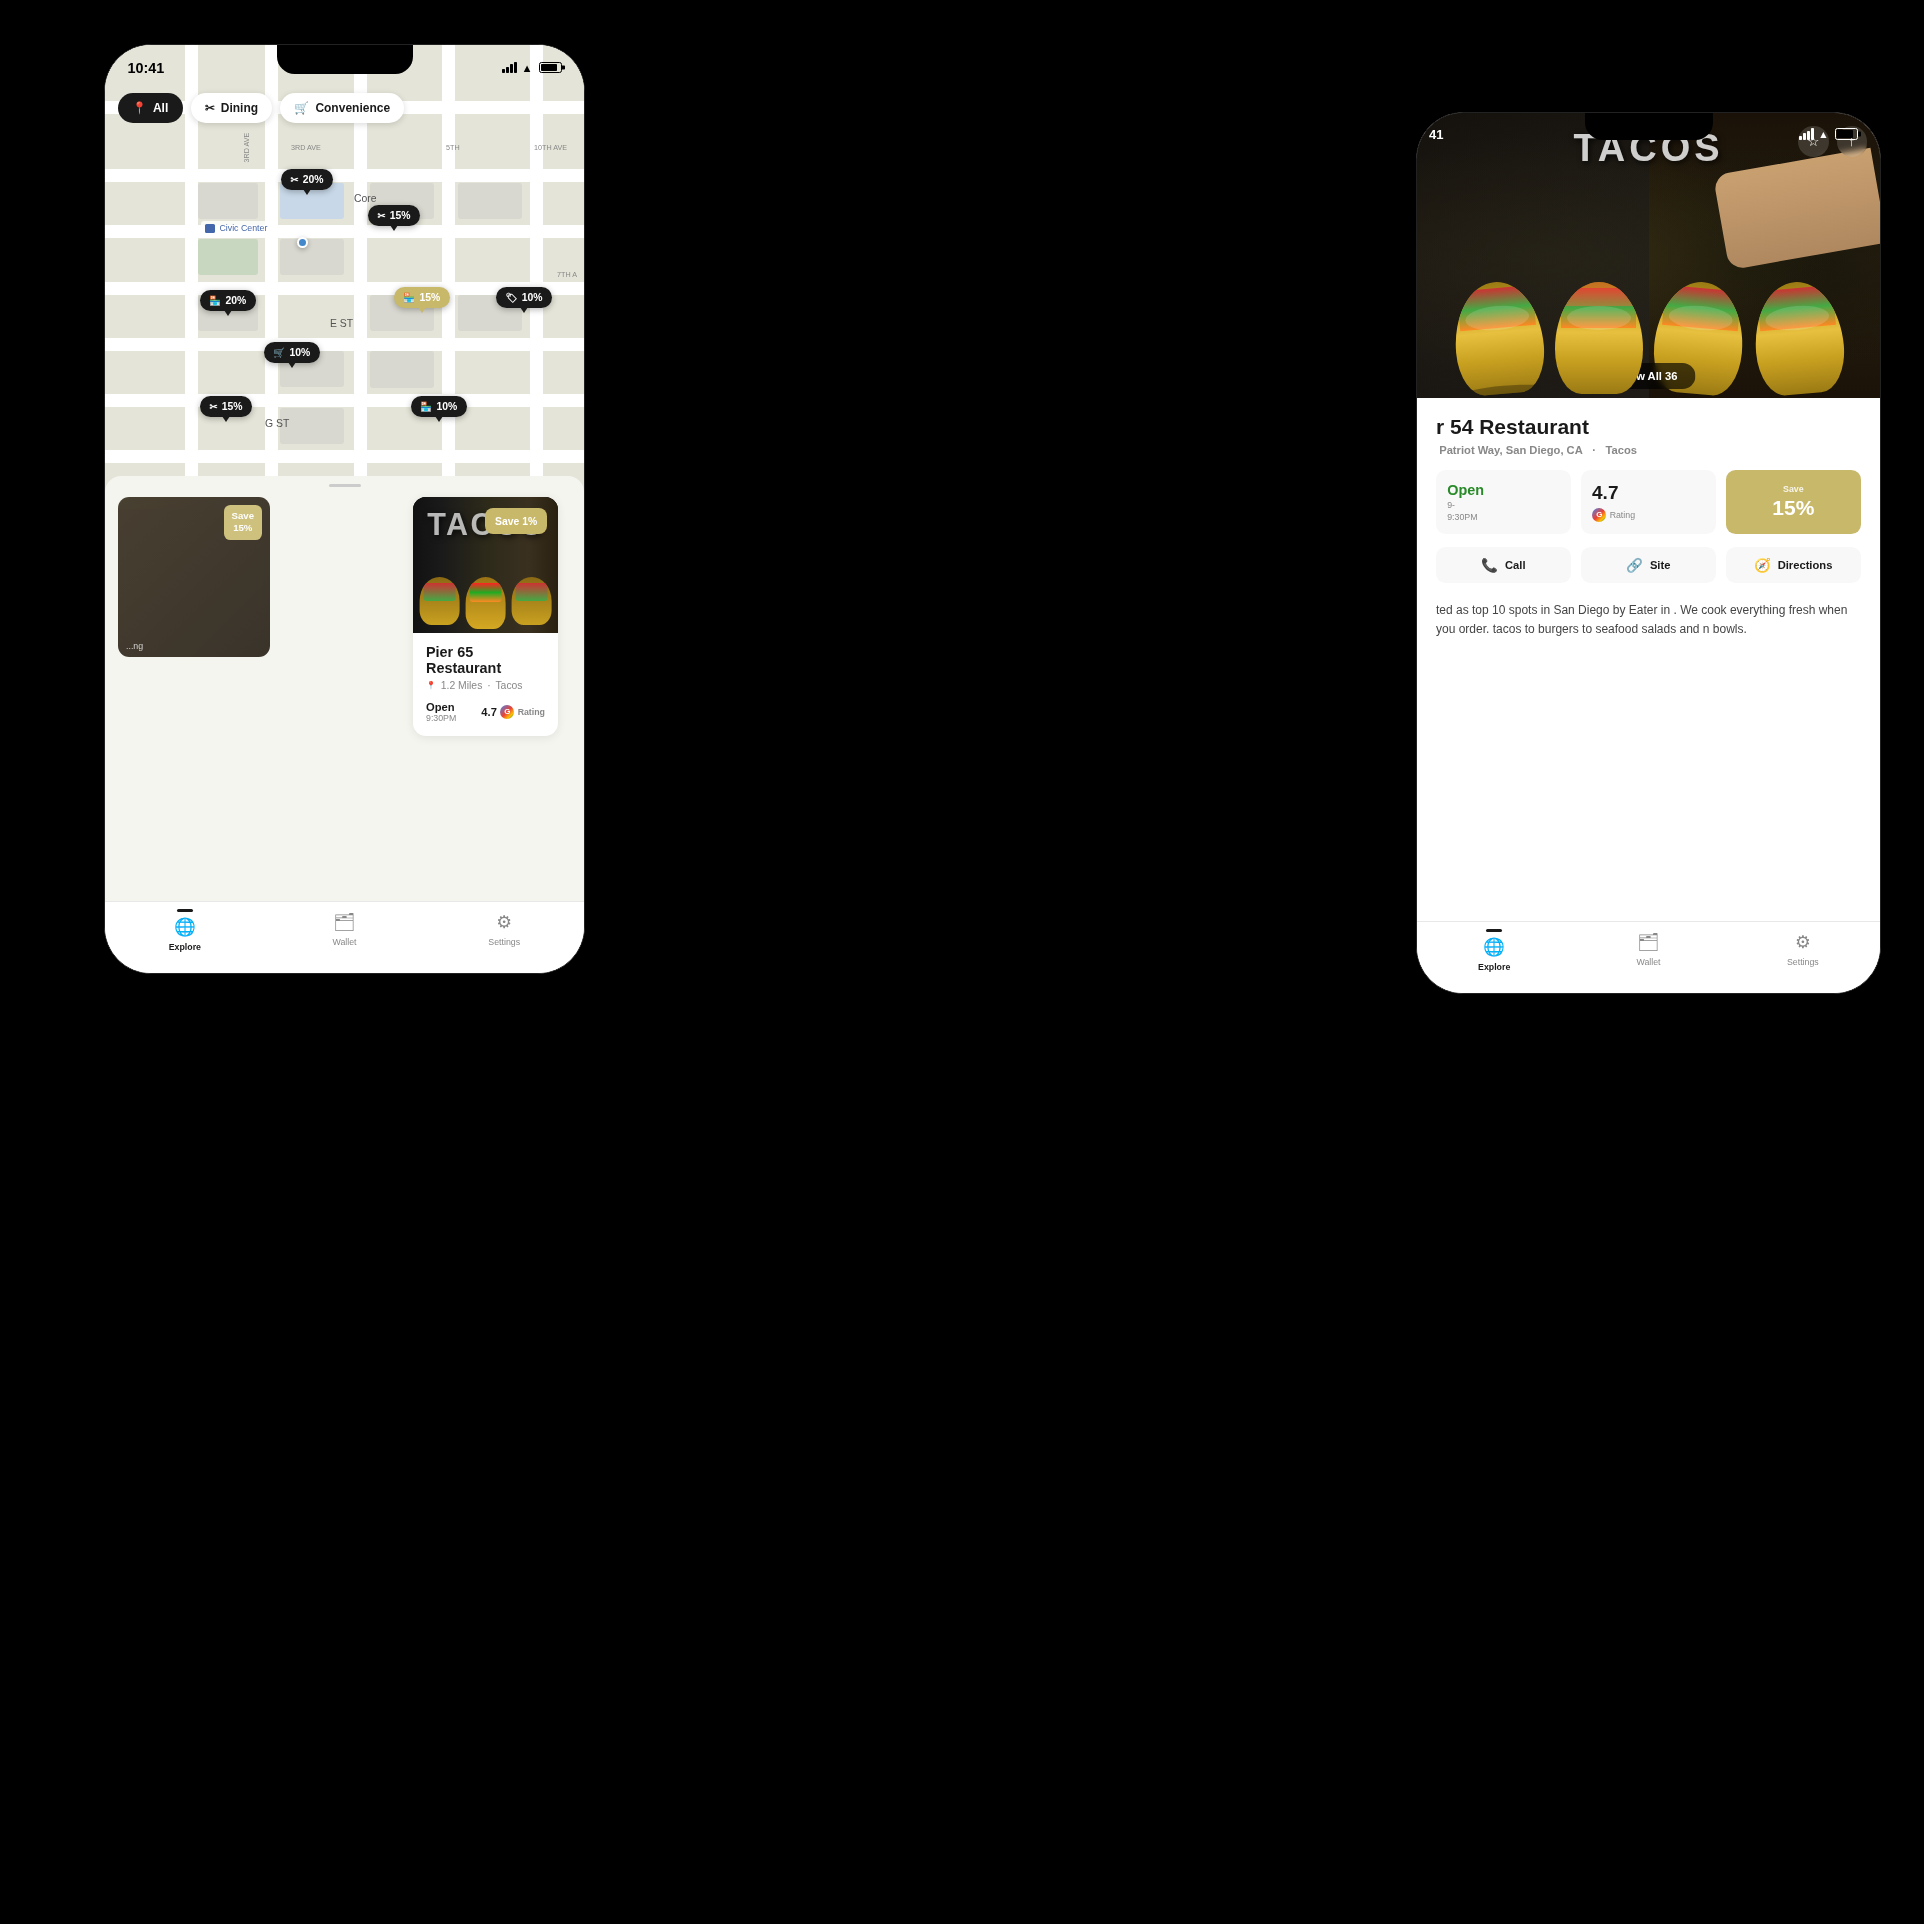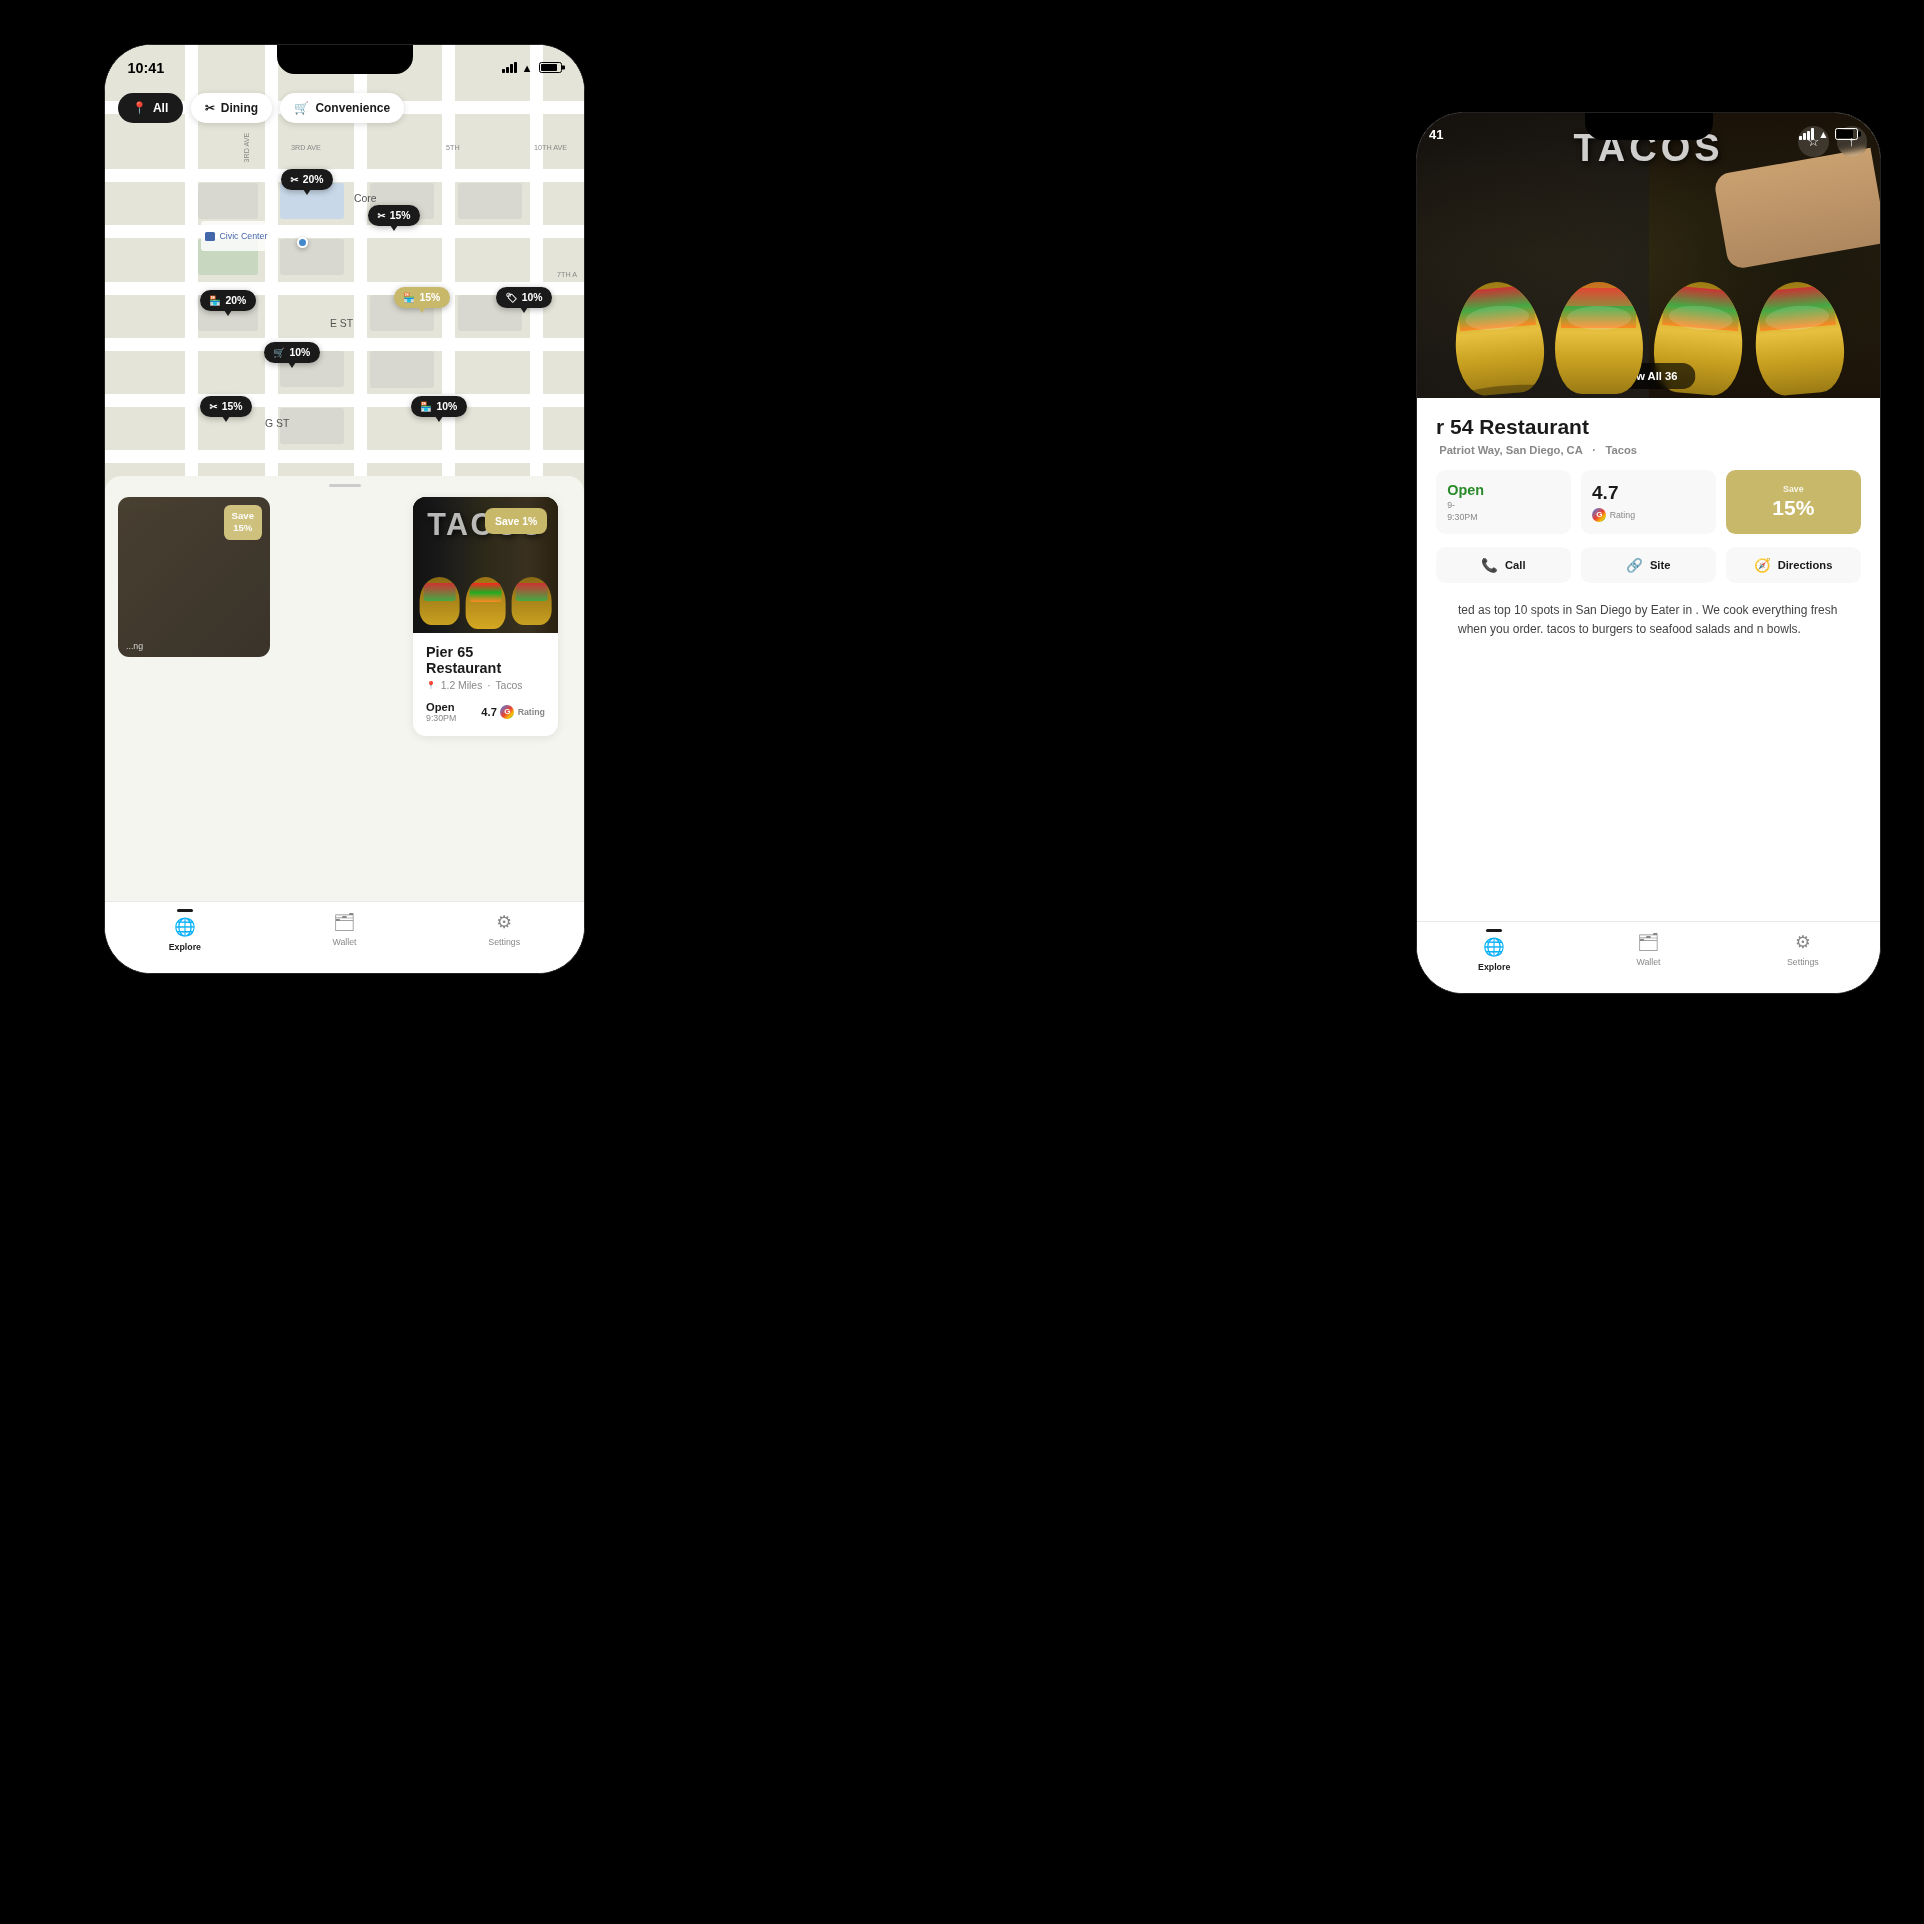--- a/index.html
+++ b/index.html
@@ -197,21 +197,21 @@
     
     .civic-label {
       position: absolute;
       top: 176px;
       left: 96px;
       font-size: 8.8px;
       color: #4466aa;
       font-weight: 500;
       text-align: right;
       background: rgba(255,255,255,0.8);
-      padding: 10px 4px;
+      padding: 2px 4px;
       border-radius: 3.2px;
     }
     .core-label {
       position: absolute;
       top: 148px;
       left: 249px;
       font-size: 10.4px;
       color: #555;
       font-weight: 500;
     }
@@ -738,21 +738,20 @@
 
     .action-btn-icon {
       font-size: 13.6px;
     }
 
     
     .detail-description {
       font-size: 12px;
       color: #444;
       line-height: 1.6;
-      margin-left: 22px;
     }
 
     
     .tab-bar2 {
       position: absolute;
       bottom: 0;
       left: 0;
       right: 0;
       height: 72px;
       background: #fff;

